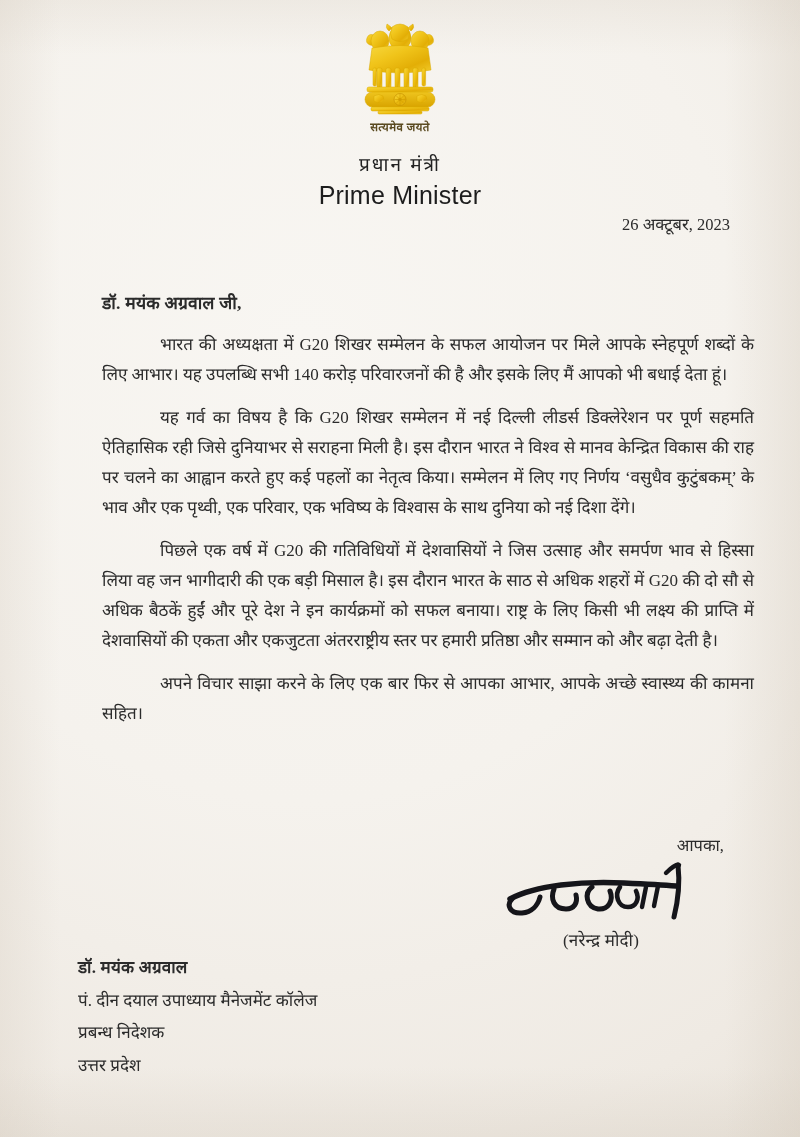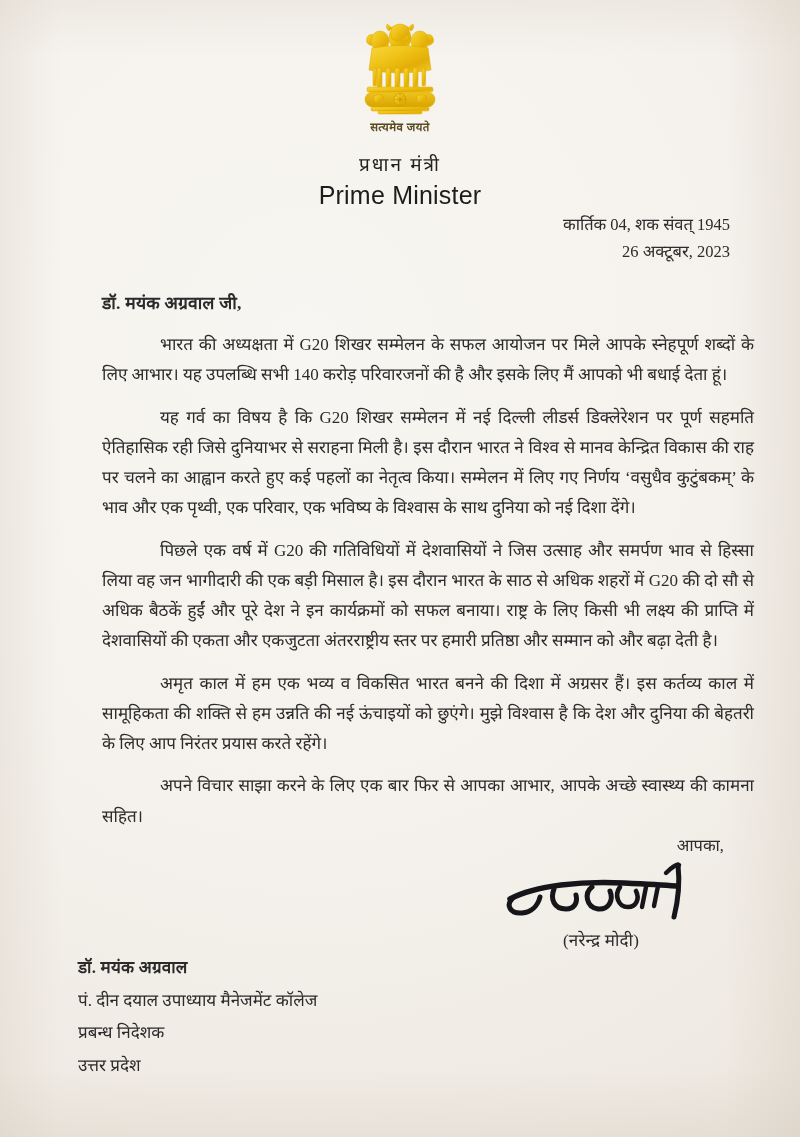--- a/index.html
+++ b/index.html
@@ -210,30 +210,28 @@
     </svg>
     <div class="emblem-motto">सत्यमेव जयते</div>
   </div>
 
   <div id="header-titles">
     <div class="title-hi">प्रधान मंत्री</div>
     <div class="title-en">Prime Minister</div>
   </div>
 
   <div id="dateline">
-    <div>कार्तिक 04, शक संवत् 1945</div>
     <div>26 अक्टूबर, 2023</div>
   </div>
 
   <div id="letter-body">
     <div class="salutation">डॉ. मयंक अग्रवाल जी,</div>
     <p class="para">भारत की अध्यक्षता में G20 शिखर सम्मेलन के सफल आयोजन पर मिले आपके स्नेहपूर्ण शब्दों के लिए आभार। यह उपलब्धि सभी 140 करोड़ परिवारजनों की है और इसके लिए मैं आपको भी बधाई देता हूं।</p>
     <p class="para">यह गर्व का विषय है कि G20 शिखर सम्मेलन में नई दिल्ली लीडर्स डिक्लेरेशन पर पूर्ण सहमति ऐतिहासिक रही जिसे दुनियाभर से सराहना मिली है। इस दौरान भारत ने विश्व से मानव केन्द्रित विकास की राह पर चलने का आह्वान करते हुए कई पहलों का नेतृत्व किया। सम्मेलन में लिए गए निर्णय ‘वसुधैव कुटुंबकम्’ के भाव और एक पृथ्वी, एक परिवार, एक भविष्य के विश्वास के साथ दुनिया को नई दिशा देंगे।</p>
     <p class="para">पिछले एक वर्ष में G20 की गतिविधियों में देशवासियों ने जिस उत्साह और समर्पण भाव से हिस्सा लिया वह जन भागीदारी की एक बड़ी मिसाल है। इस दौरान भारत के साठ से अधिक शहरों में G20 की दो सौ से अधिक बैठकें हुईं और पूरे देश ने इन कार्यक्रमों को सफल बनाया। राष्ट्र के लिए किसी भी लक्ष्य की प्राप्ति में देशवासियों की एकता और एकजुटता अंतरराष्ट्रीय स्तर पर हमारी प्रतिष्ठा और सम्मान को और बढ़ा देती है।</p>
-    <p class="para">अमृत काल में हम एक भव्य व विकसित भारत बनने की दिशा में अग्रसर हैं। इस कर्तव्य काल में सामूहिकता की शक्ति से हम उन्नति की नई ऊंचाइयों को छुएंगे। मुझे विश्वास है कि देश और दुनिया की बेहतरी के लिए आप निरंतर प्रयास करते रहेंगे।</p>
     <p class="para">अपने विचार साझा करने के लिए एक बार फिर से आपका आभार, आपके अच्छे स्वास्थ्य की कामना सहित।</p>
   </div>
 
   <div id="sign-block">
     <div class="yours">आपका,</div>
     <div class="sig-wrap">
       <svg width="210" height="70" viewBox="0 0 210 70">
         <g fill="none" stroke="#15151a" stroke-linecap="round" stroke-linejoin="round">
 
           <path d="M14 40 C40 26, 86 22, 128 24 C150 25, 168 26, 180 27" stroke-width="5.5"></path>

